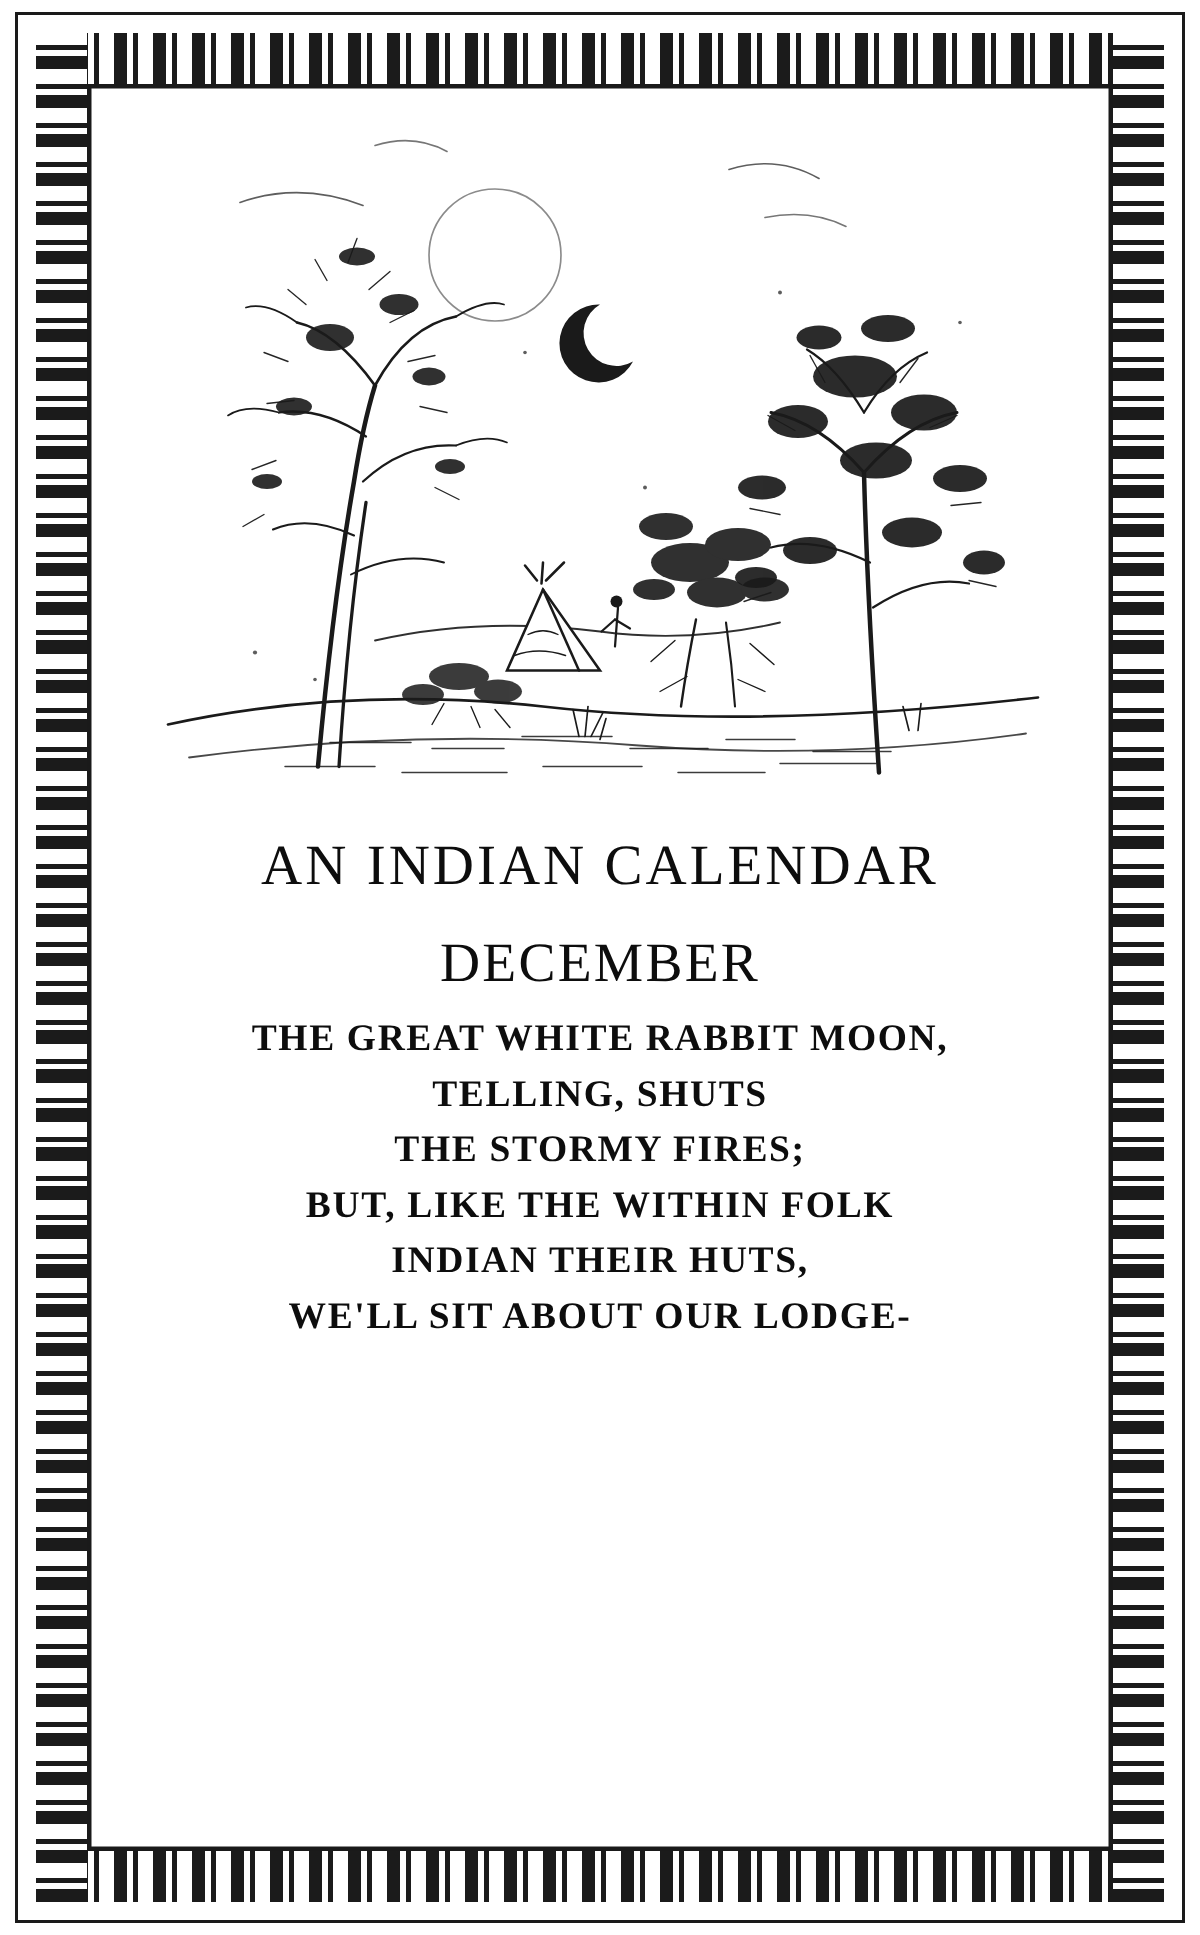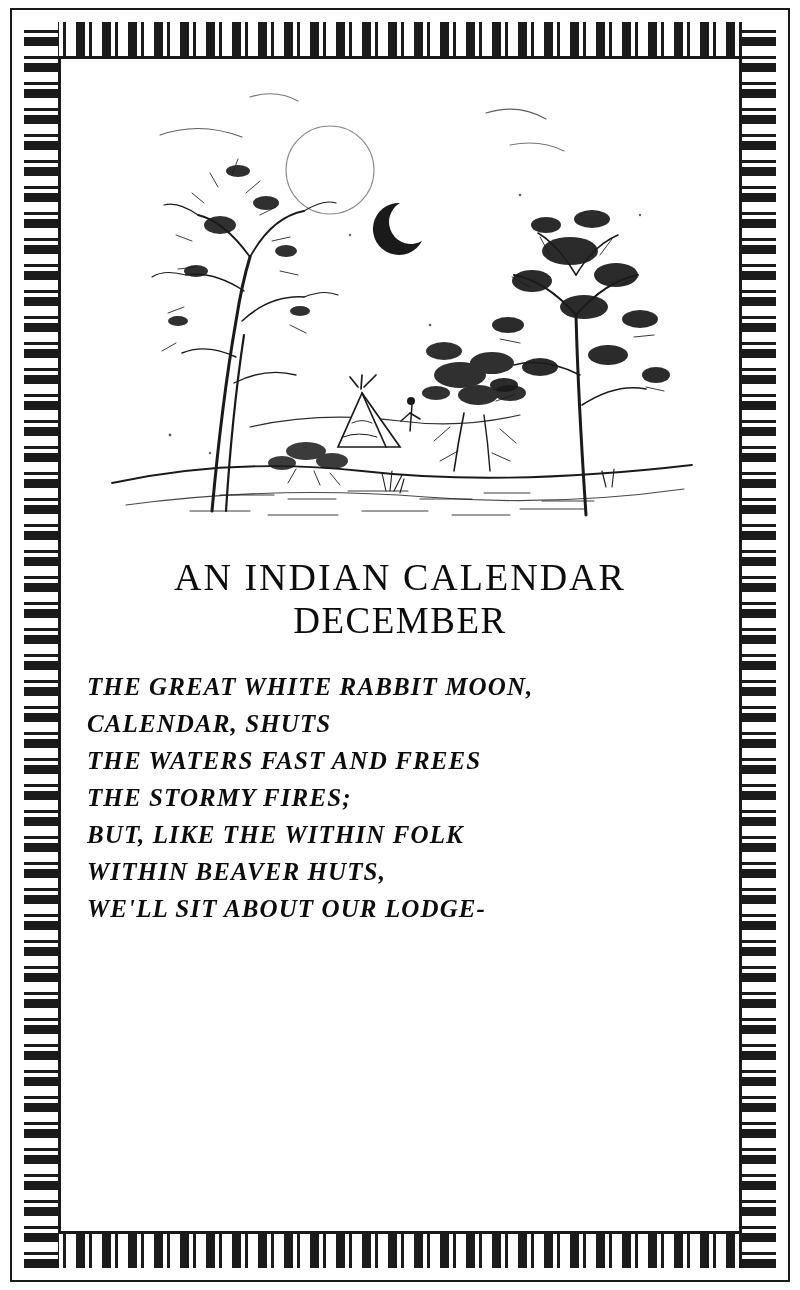--- a/index.html
+++ b/index.html
@@ -122,33 +122,33 @@
     margin-top: 10px;
     font-size: 38px;
     letter-spacing: 2.0px;
     font-family: "Liberation Serif", serif;
     font-weight: 400;
     text-align: center;
     color: #0d0d0d;
     white-space: nowrap;
   }
   .subtitle {
+    margin-top: 22px;
     font-size: 37px;
     letter-spacing: 1.5px;
     font-family: "Liberation Serif", serif;
     font-weight: 400;
     text-align: center;
     color: #0d0d0d;
   }
 
   .poem {
-    margin-top: 26px;
-    text-align: left;
+    margin-top: 10px;
+    text-align: center;
     width: 100%;
-    font-style: italic;
   }
   .poem-line {
     font-family: "Liberation Serif", serif;
     font-weight: 700;
     font-size: 25px;
     letter-spacing: 1.1px;
     line-height: 1.48;
     color: #0d0d0d;
     white-space: nowrap;
   }
@@ -347,23 +347,22 @@
           </g>
         </svg>
       </div>
 
       <div class="title">AN INDIAN CALENDAR</div>
 
       <div class="subtitle">DECEMBER</div>
 
       <div class="poem">
         <div class="poem-line">THE GREAT WHITE RABBIT MOON,</div>
-        <div class="poem-line">CALENDAR, SHUTS</div>
-        <div class="poem-line">THE WATERS FAST AND FREES</div>
+        <div class="poem-line">TELLING, SHUTS</div>
         <div class="poem-line">THE STORMY FIRES;</div>
         <div class="poem-line">BUT, LIKE THE WITHIN FOLK</div>
-        <div class="poem-line">WITHIN BEAVER HUTS,</div>
+        <div class="poem-line">INDIAN THEIR HUTS,</div>
         <div class="poem-line">WE'LL SIT ABOUT OUR LODGE-</div>
       </div>
 
     </div>
   </div>
 </div>
 
 </body></html>

